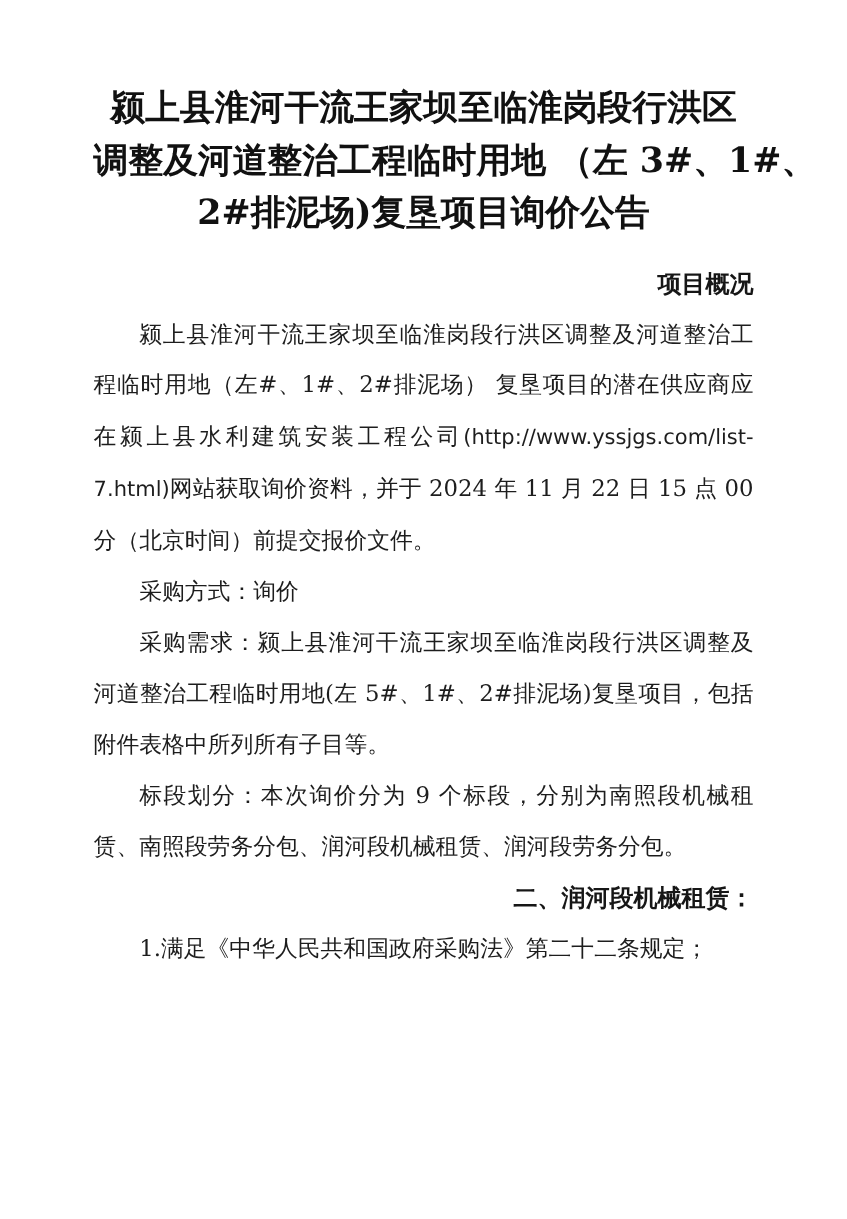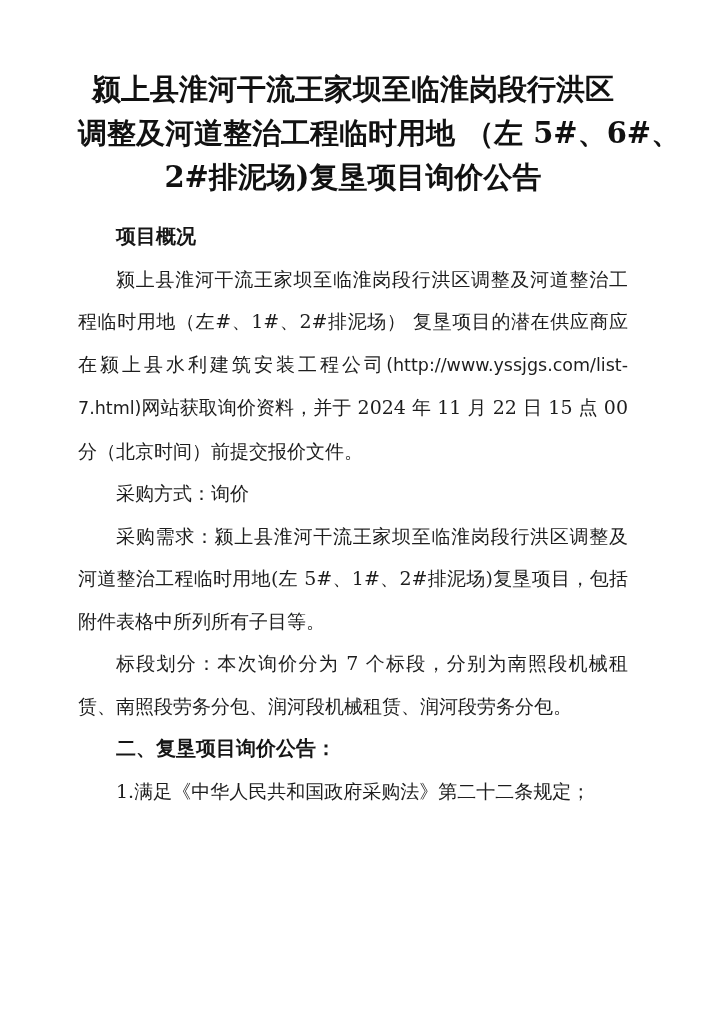--- a/index.html
+++ b/index.html
@@ -27,20 +27,21 @@
     color: #111111;
     font-family: "DejaVu Serif", "Liberation Serif", serif;
   }
   .title-line {
     display: block;
     white-space: nowrap;
   }
   p {
     margin: 0;
     line-height: 42.5px;
+    text-align: right;
   }
   .heading {
     font-family: "DejaVu Sans", "Liberation Sans", sans-serif;
     font-weight: bold;
     font-size: 20px;
     color: #161616;
   }
   .body {
     font-size: 19px;
     text-align: justify;
@@ -57,34 +58,34 @@
     font-size: 17.5px;
   }
 </style>
 </head>
 <body>
 
 <div class="page">
 
   <h1 class="doc-title">
     <span class="title-line">颍上县淮河干流王家坝至临淮岗段行洪区</span>
-    <span class="title-line">调整及河道整治工程临时用地 （左 5#、6#、</span>
+    <span class="title-line">调整及河道整治工程临时用地 （左 3#、1#、</span>
     <span class="title-line">2#排泥场)复垦项目询价公告</span>
   </h1>
 
   <p class="heading indent overview-heading">项目概况</p>
 
   <p class="body indent"><span>颍上县淮河干流王家坝至临淮岗段行洪区调整及河道整治工程临时用地（左#、1#、2#排泥场） 复垦项目的潜在供应商应在颍上县水利建筑安装工程公司</span><span class="latin">(http://www.yssjgs.com/list-7.html)</span><span>网站获取询价资料，并于 2024 年 11 月 22 日 15 点 00 分（北京时间）前提交报价文件。</span></p>
 
 
 
   <p class="body indent">采购方式：询价</p>
 
   <p class="body indent">采购需求：颍上县淮河干流王家坝至临淮岗段行洪区调整及河道整治工程临时用地(左 5#、1#、2#排泥场)复垦项目，包括附件表格中所列所有子目等。</p>
 
-  <p class="body indent">标段划分：本次询价分为 7 个标段，分别为南照段机械租赁、南照段劳务分包、润河段机械租赁、润河段劳务分包。</p>
+  <p class="body indent">标段划分：本次询价分为 9 个标段，分别为南照段机械租赁、南照段劳务分包、润河段机械租赁、润河段劳务分包。</p>
 
 
-  <p class="heading indent">二、复垦项目询价公告：</p>
+  <p class="heading indent">二、润河段机械租赁：</p>
 
   <p class="body indent">1.满足《中华人民共和国政府采购法》第二十二条规定；</p>
 
 </div>
 
 </body></html>

